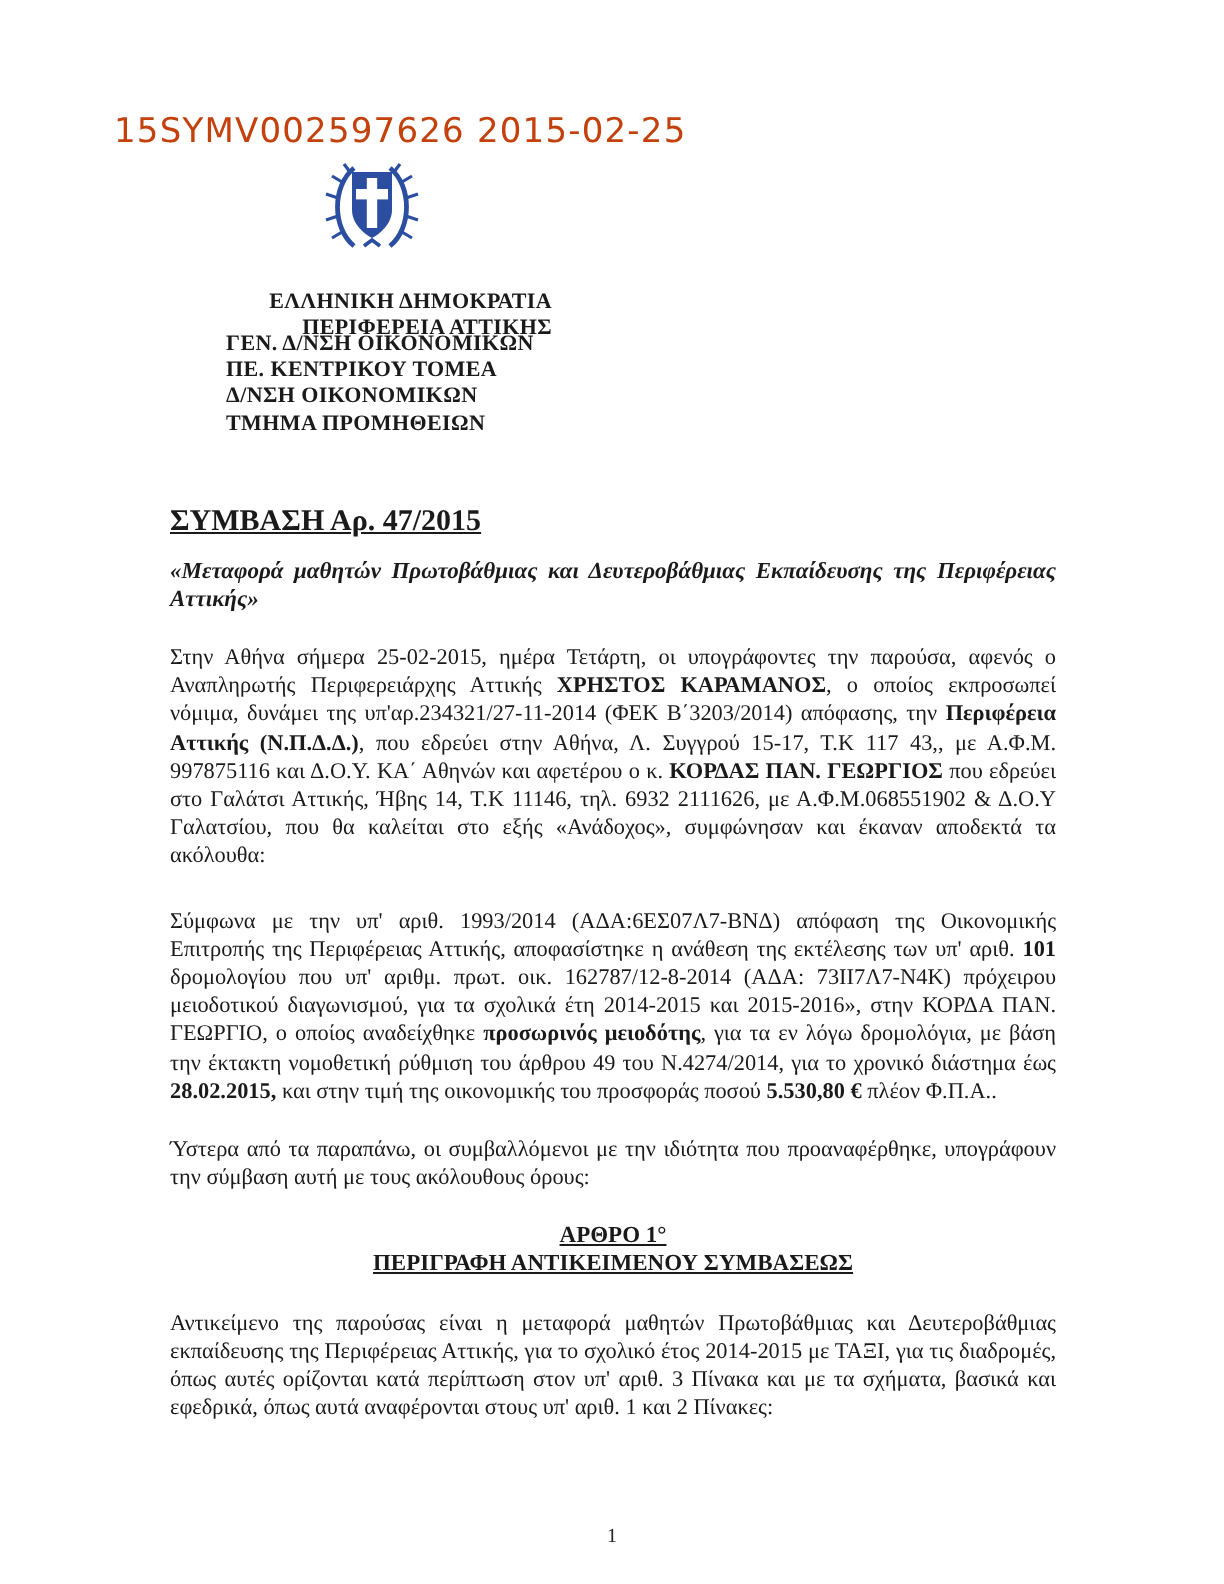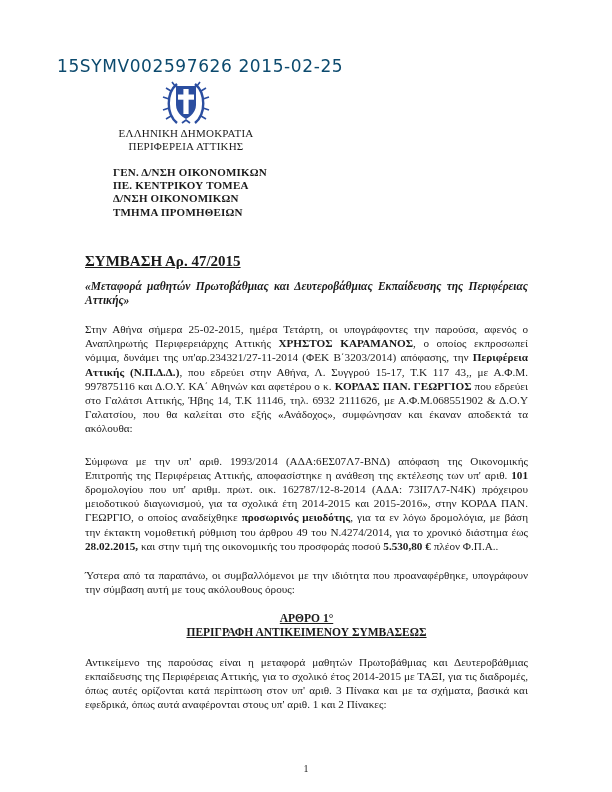--- a/index.html
+++ b/index.html
@@ -13,37 +13,37 @@
     color: #1a1a1a;
     overflow: hidden;
   }
   .watermark {
     position: absolute;
     top: 56px;
     left: 57px;
     font-family: "DejaVu Sans", sans-serif;
     font-size: 17px;
     letter-spacing: 0.6px;
-    color: #0c4a6e;
+    color: #c2410c;
     white-space: nowrap;
   }
   .emblem {
     position: absolute;
     top: 80px;
     left: 161px;
     width: 50px;
     height: 46px;
   }
   .org-block {
     position: absolute;
-    top: 127px;
+    top: 145px;
     left: 96px;
     width: 180px;
-    text-align: center;
-    font-weight: normal;
+    text-align: right;
+    font-weight: bold;
     font-size: 11px;
     line-height: 13px;
     letter-spacing: 0.2px;
   }
   .dept-block {
     position: absolute;
     top: 166px;
     left: 113px;
     text-align: left;
     font-weight: bold;

